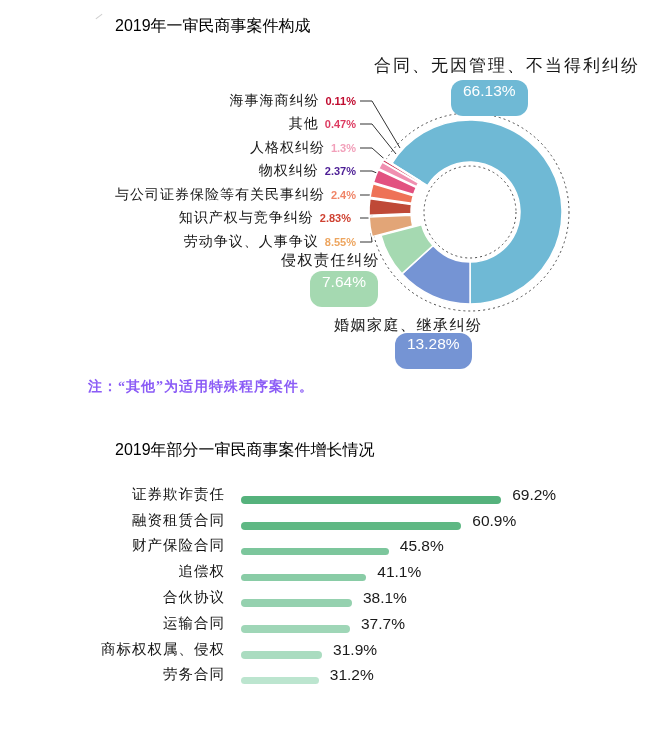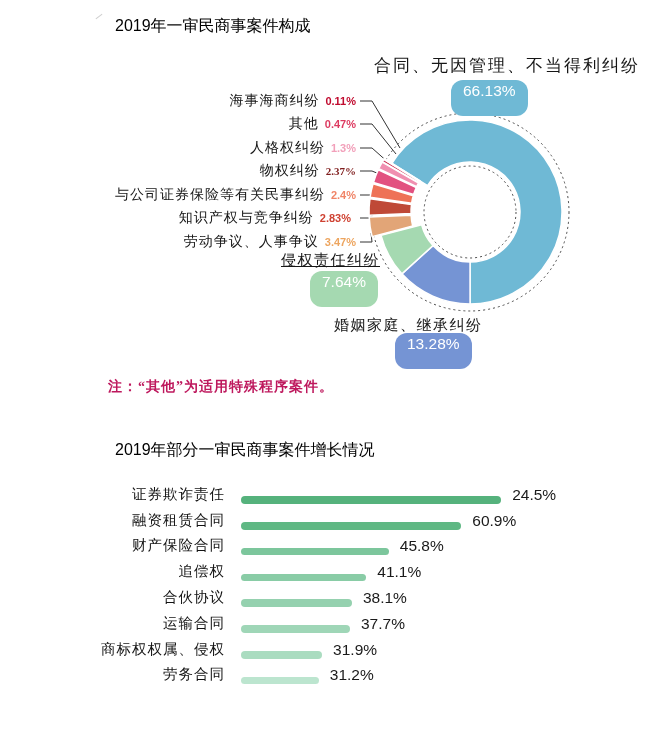--- a/index.html
+++ b/index.html
@@ -25,21 +25,21 @@
     position:absolute;color:#fff;text-align:center;
     font-size:15.5px;line-height:22px;height:36px;
     padding:0 12px;border-radius:12px;
     font-family:"Liberation Sans","DejaVu Sans",sans-serif;
   }
   .pie-cat-label{
     position:absolute;white-space:nowrap;font-size:15px;letter-spacing:1.5px;
   }
   .note{
     position:absolute;left:88px;top:378px;
-    font-size:14px;font-weight:bold;letter-spacing:1px;color:#be185d;margin-left:20px;
+    font-size:14px;font-weight:bold;letter-spacing:1px;color:#8b5cf6;
   }
   .bar-row{height:25.8px;display:flex;align-items:flex-end;}
   .bar-cat{
     width:241px;box-sizing:border-box;padding-right:16px;text-align:right;
     font-size:14.5px;letter-spacing:1px;white-space:nowrap;
     font-family:"Liberation Serif","DejaVu Serif",serif;color:#121212;
   }
   .bar-track{height:7.5px;border-radius:4px;flex:none;}
   .bar-val{
     margin-left:11px;font-size:15.5px;color:#1a1a1a;
@@ -81,45 +81,45 @@
         <path d="M381.83432314920776,185.71667019874246 A92,92 0 0 1 386.7094799075213,172.92712881391483 L424.7334129932181,190.7647439206059 A50,50 0 0 0 422.0838712767433,197.71558162975134 Z" fill="#e25180" stroke="#ffffff" stroke-width="1.5" transform="translate(-8.409744021731031,-3.2056521160224447)"></path>
         <path d="M386.7094799075213,172.92712881391483 A92,92 0 0 1 390.17515595138923,166.26167610619106 L426.6169325822768,187.14221527510384 A50,50 0 0 0 424.7334129932181,190.7647439206059 Z" fill="#f08fb0" stroke="#ffffff" stroke-width="1.5" transform="translate(-7.985127421732882,-4.1518357456298265)"></path>
         <path d="M390.17515595138923,166.26167610619106 A92,92 0 0 1 391.5604609804485,163.92465581610196 L427.36981575024373,185.87209555222933 A50,50 0 0 0 426.6169325822768,187.14221527510384 Z" fill="#cd3355" stroke="#ffffff" stroke-width="1.5" transform="translate(-7.742036592450408,-4.589212285475458)"></path>
         <path d="M391.5604609804485,163.92465581610196 A92,92 0 0 1 391.89460473811897,163.38367320554408 L427.55141561854293,185.57808326388266 A50,50 0 0 0 427.36981575024373,185.87209555222933 Z" fill="#ad2742" stroke="#ffffff" stroke-width="1.5" transform="translate(-7.657134898363531,-4.729512146962234)"></path>
       </g>
   </svg>
 
   <div class="pie-cat-label kai" style="right:15px;top:54px;font-size:17px;letter-spacing:2px;">合同、无因管理、不当得利纠纷</div>
   <div class="badge" id="badge-contract" style="left: 451px; top: 80px; background: rgb(111, 185, 213);">66.13%</div>
 
-  <div class="pie-cat-label kai" style="right:275px;top:251px;text-decoration:underline;">侵权责任纠纷</div>
+  <div class="pie-cat-label kai" style="right:275px;top:251px;">侵权责任纠纷</div>
   <div class="badge" id="badge-tort" style="left: 310px; top: 271px; background: rgb(165, 217, 177);">7.64%</div>
 
   <div class="pie-cat-label kai" style="left:334px;top:316px;">婚姻家庭、继承纠纷</div>
   <div class="badge" id="badge-marriage" style="left: 395px; top: 333px; background: rgb(117, 148, 212);">13.28%</div>
 
   <div id="left-labels">
       <div class="pie-label-row kai" style="right: 299px; top: 91px;"><span>海事海商纠纷</span><span class="pct" style="color: rgb(192, 10, 46);">0.11%</span></div>
       <div class="pie-label-row kai" style="right: 299px; top: 114px;"><span>其他</span><span class="pct" style="color: rgb(221, 58, 96); margin-top: 48px;">0.47%</span></div>
       <div class="pie-label-row kai" style="right: 299px; top: 138px;"><span>人格权纠纷</span><span class="pct" style="color: rgb(242, 160, 186);">1.3%</span></div>
-      <div class="pie-label-row kai" style="right: 299px; top: 161px;"><span>物权纠纷</span><span class="pct" style="color: #7f1d1d; font-family: Liberation Serif, serif;">2.37%</span></div>
+      <div class="pie-label-row kai" style="right: 299px; top: 161px;"><span>物权纠纷</span><span class="pct" style="color: #4c1d95;">2.37%</span></div>
       <div class="pie-label-row kai" style="right: 299px; top: 185px;"><span>与公司证券保险等有关民事纠纷</span><span class="pct" style="color: rgb(240, 132, 103);">2.4%</span></div>
       <div class="pie-label-row kai" style="right: 304px; top: 208px;"><span>知识产权与竞争纠纷</span><span class="pct" style="color: rgb(207, 66, 50);">2.83%</span></div>
-      <div class="pie-label-row kai" style="right: 299px; top: 232px;"><span>劳动争议、人事争议</span><span class="pct" style="color: rgb(237, 165, 95);">3.47%</span></div>
+      <div class="pie-label-row kai" style="right: 299px; top: 232px;"><span>劳动争议、人事争议</span><span class="pct" style="color: rgb(237, 165, 95);">8.55%</span></div>
     </div>
 </div>
 
 <div class="note kai">注：“其他”为适用特殊程序案件。</div>
 
 <div class="abs" style="left:115px;top:440px;">2019年部分一审民商事案件增长情况</div>
 <div class="abs" id="bar-rows" style="left:0;top:478px;width:655px;">
     <div class="bar-row">
       <div class="bar-cat">证券欺诈责任</div>
       <div class="bar-track" style="width: 260.2px; background: rgb(85, 178, 124);"></div>
-      <div class="bar-val">24.5%</div>
+      <div class="bar-val">69.2%</div>
     </div>
     <div class="bar-row">
       <div class="bar-cat">融资租赁合同</div>
       <div class="bar-track" style="width: 220.3px; background: rgb(95, 184, 132);"></div>
       <div class="bar-val">60.9%</div>
     </div>
     <div class="bar-row">
       <div class="bar-cat">财产保险合同</div>
       <div class="bar-track" style="width: 147.8px; background: rgb(124, 198, 156);"></div>
       <div class="bar-val">45.8%</div>

